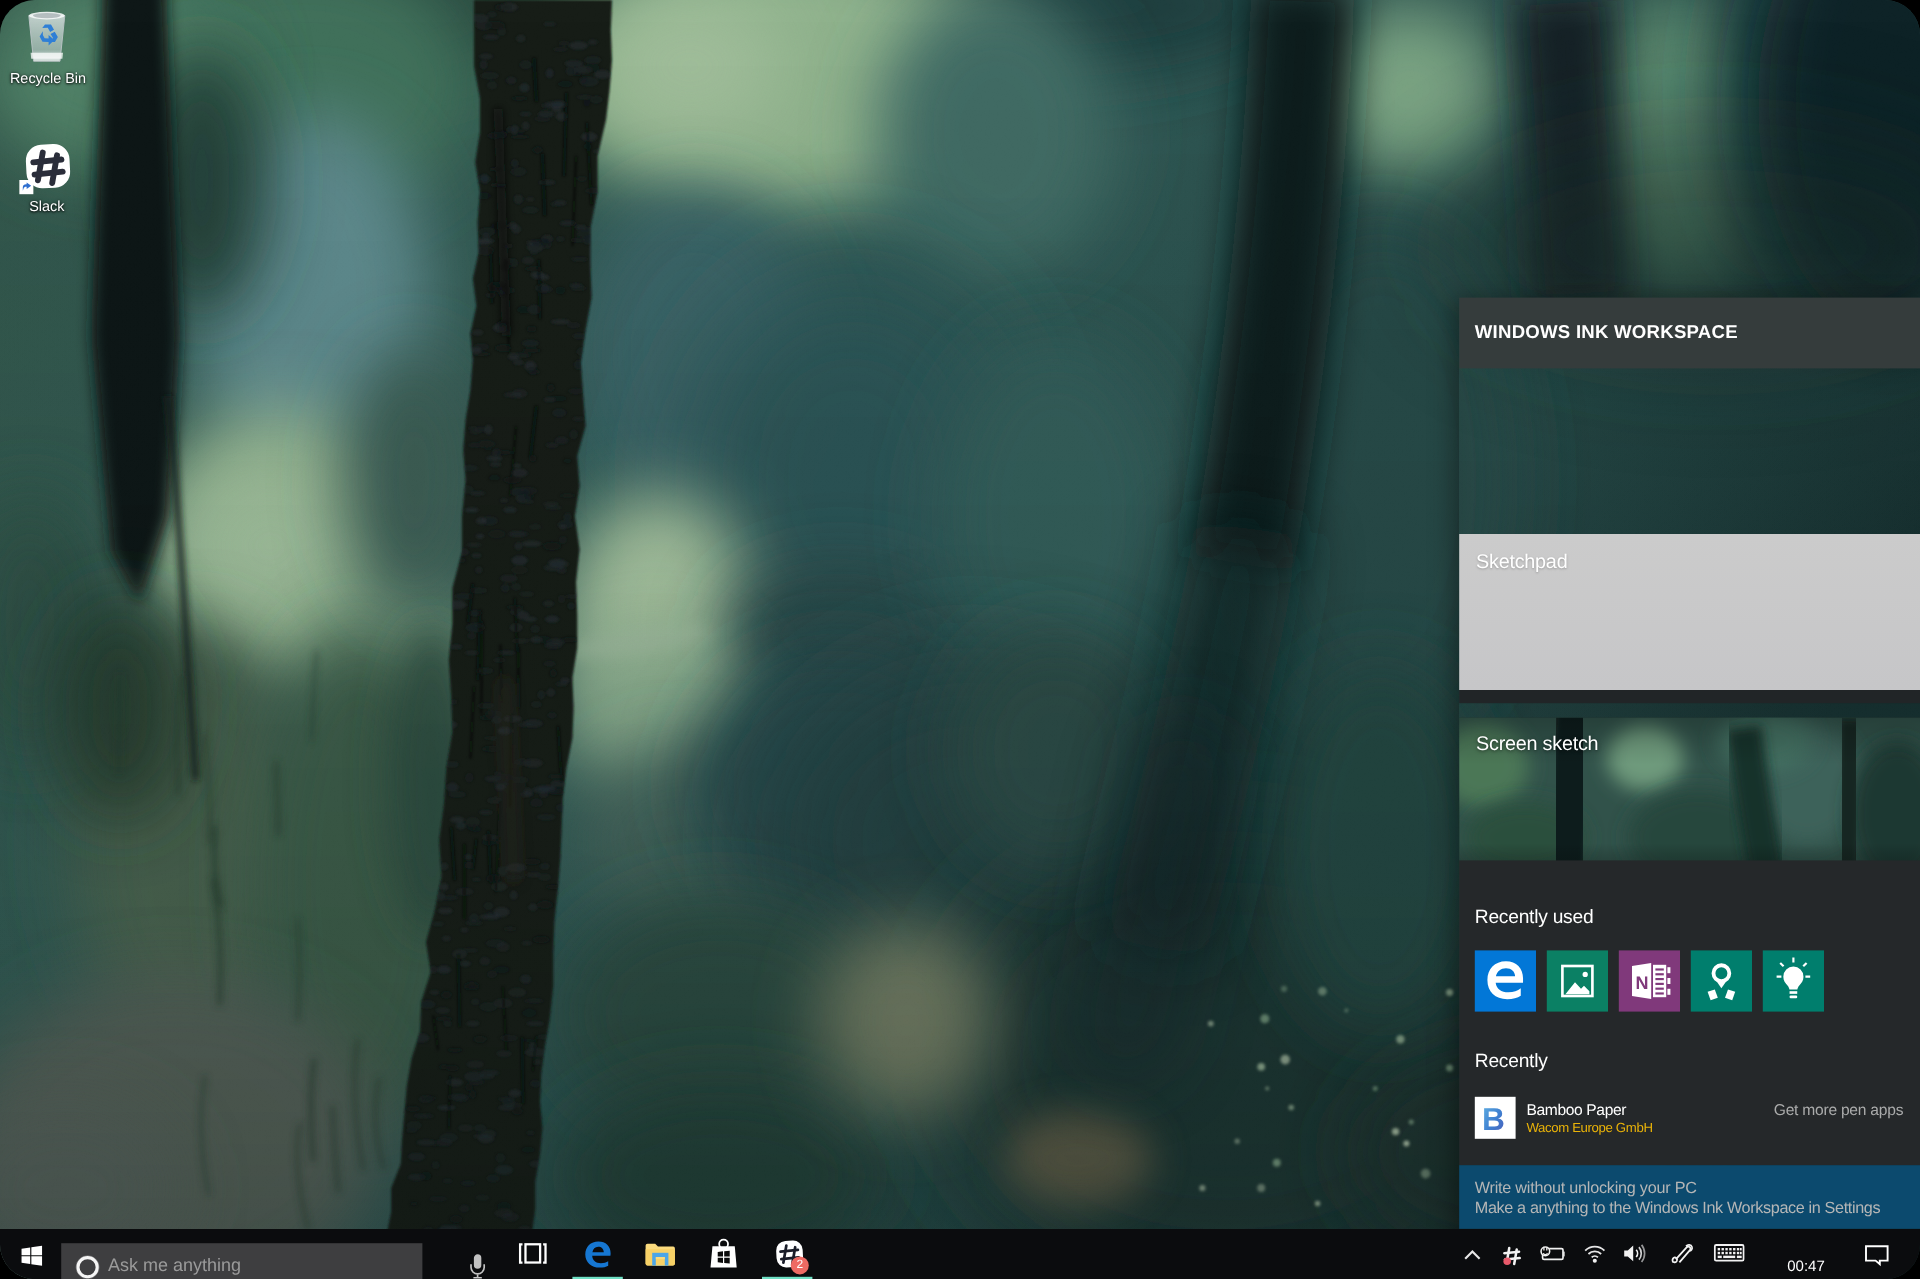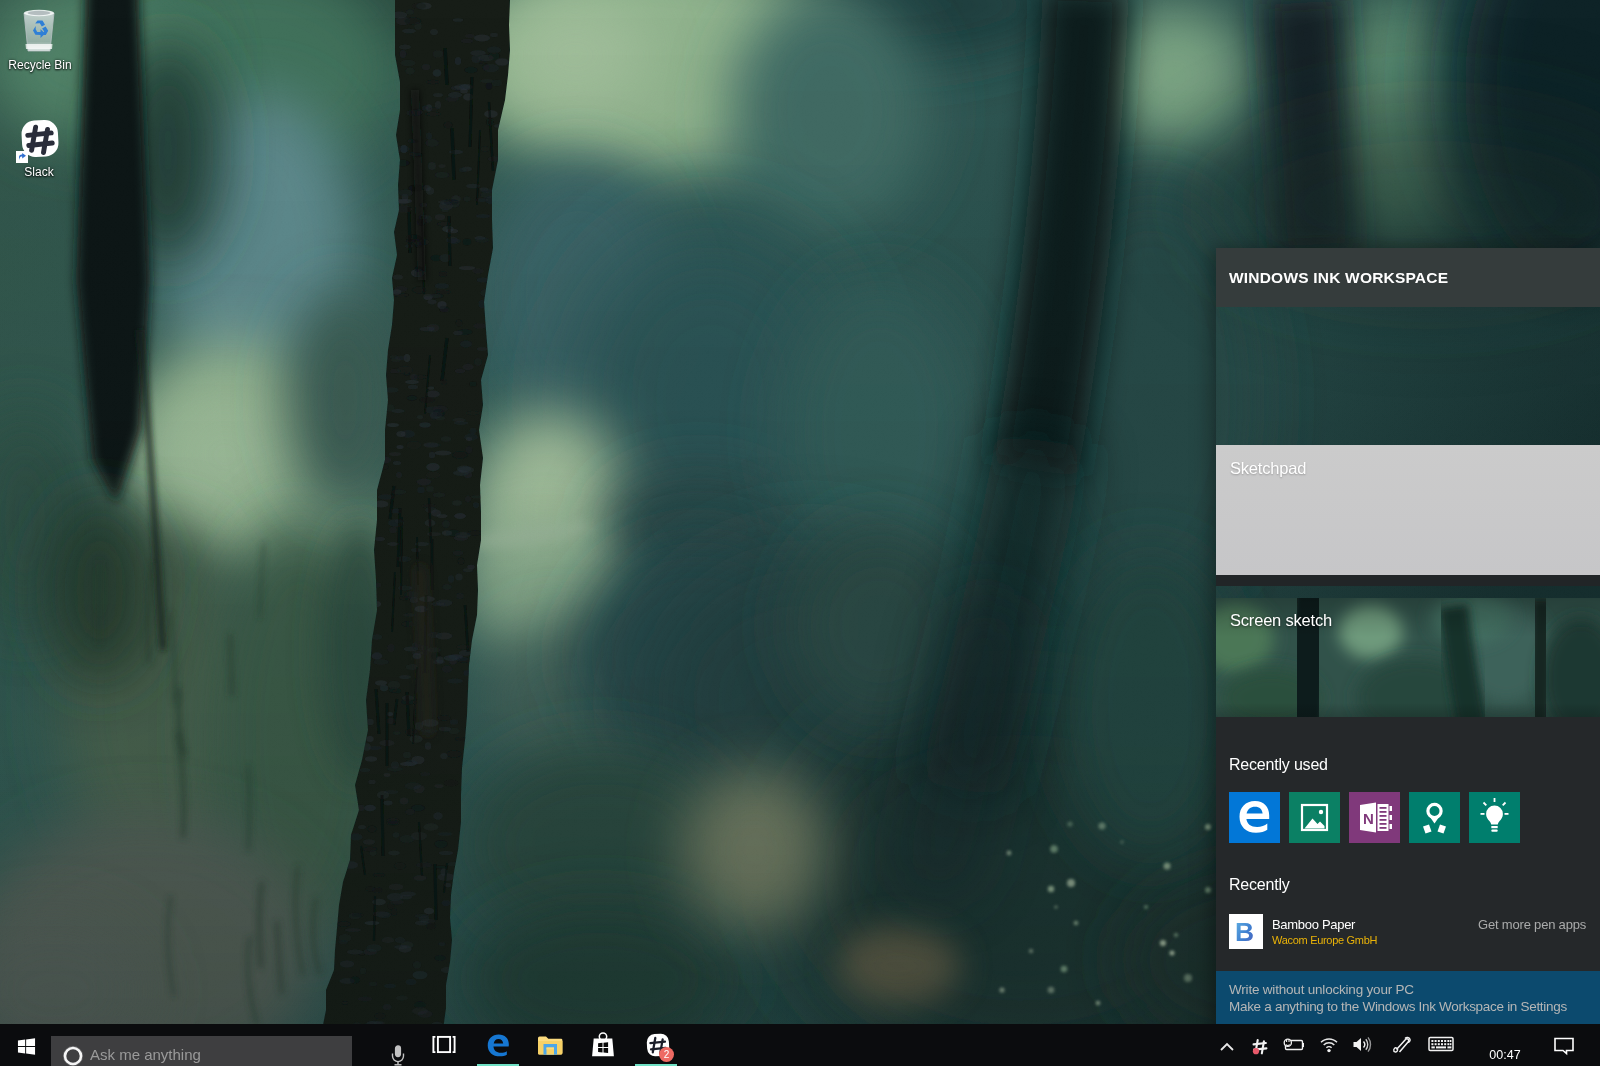--- a/index.html
+++ b/index.html
@@ -1,17 +1,17 @@
 <!DOCTYPE html>
 <html><head><meta charset="utf-8">
 <style>
 * { margin:0; padding:0; box-sizing:border-box; }
 html,body { width:1600px; height:1066px; overflow:hidden; background:#000;
   font-family:"Liberation Sans", sans-serif; }
-#stage { position:relative; width:1600px; height:1066px; overflow:hidden; }
+#stage { position:relative; width:1600px; height:1066px; overflow:hidden;border-radius:29px; }
 #panel { position:absolute; left:1216px; top:248px; width:384px; height:908px;
   box-shadow:-6px 0 18px rgba(0,0,0,0.35); }
 .sec { position:absolute; left:0; width:384px; overflow:hidden; }
 .ptitle { position:absolute; left:13px; top:21px; color:#fff; font-size:15.5px; font-weight:bold; letter-spacing:0.2px; }
 .slabel { position:absolute; color:#fff; font-size:16.5px; letter-spacing:-0.2px; }
 .mlabel { position:absolute; color:#fff; font-size:16px; letter-spacing:-0.2px; }
 .note { position:absolute; }
 .tile { position:absolute; top:0; width:51px; height:51px; }
 #taskbar { position:absolute; left:0; top:1024px; width:1600px; height:42px; background:#0b0c0e; }
 #searchbox { position:absolute; left:51px; top:12px; width:301px; height:40px; background:#3e3e40; }

